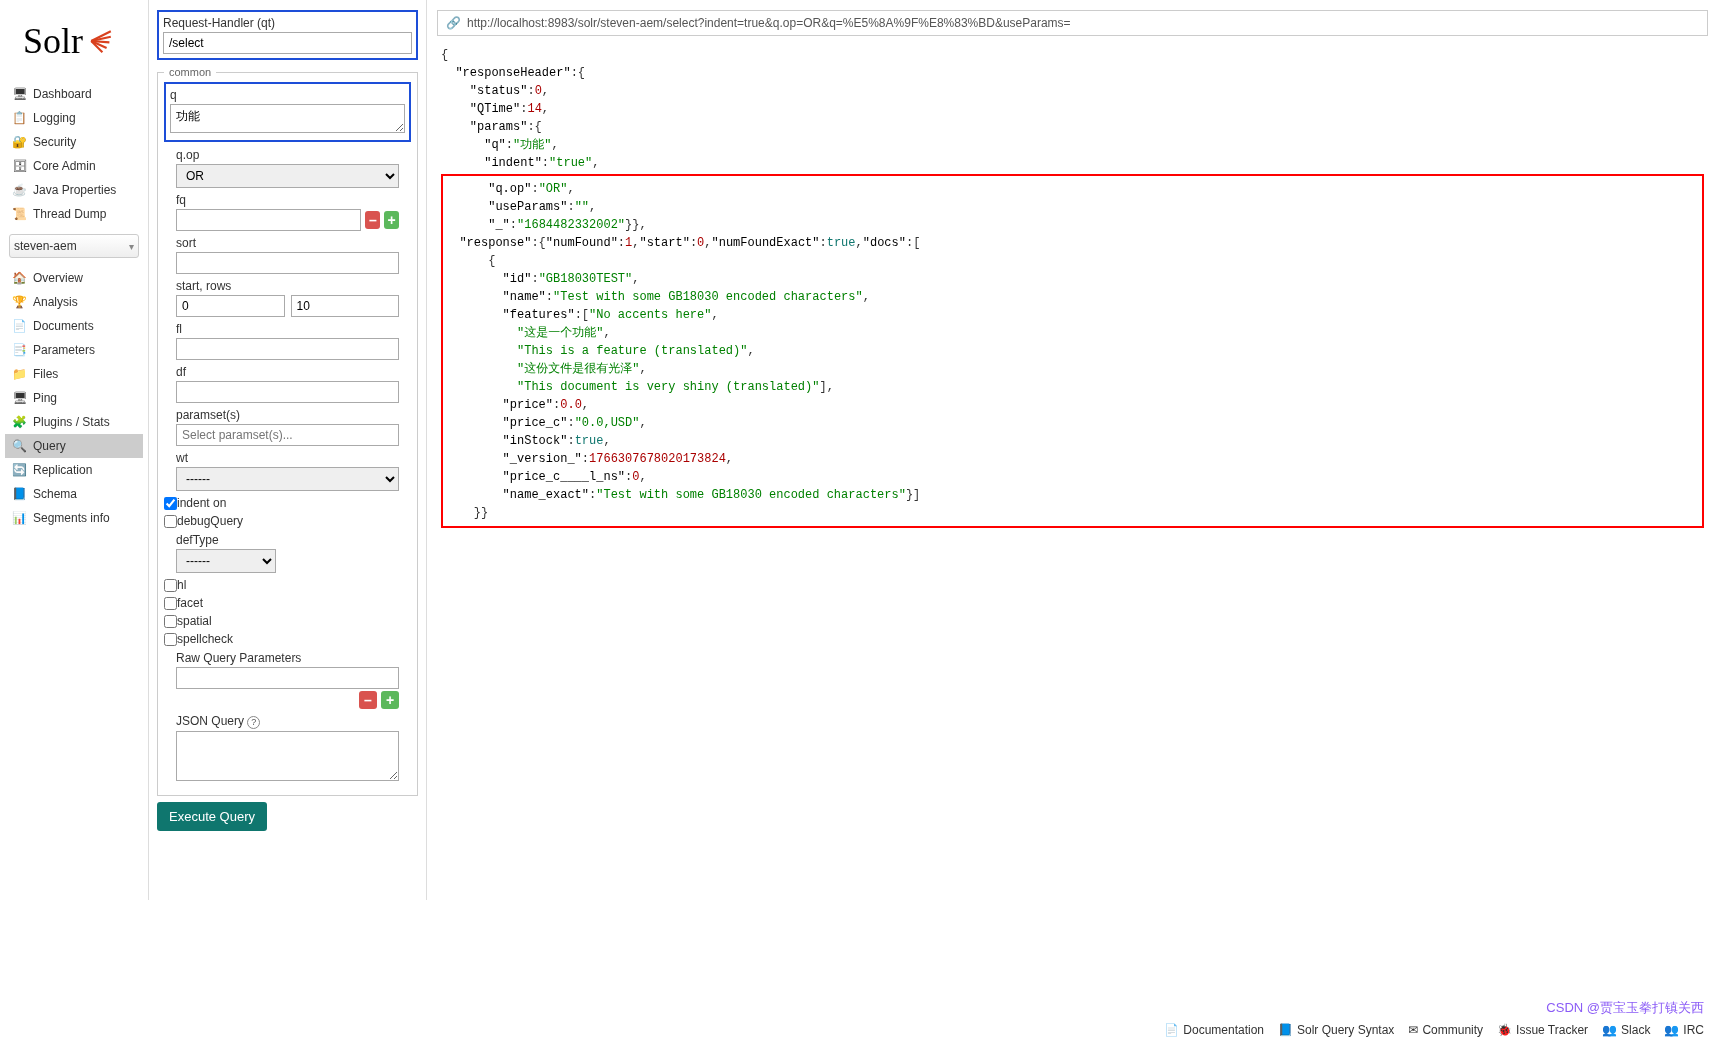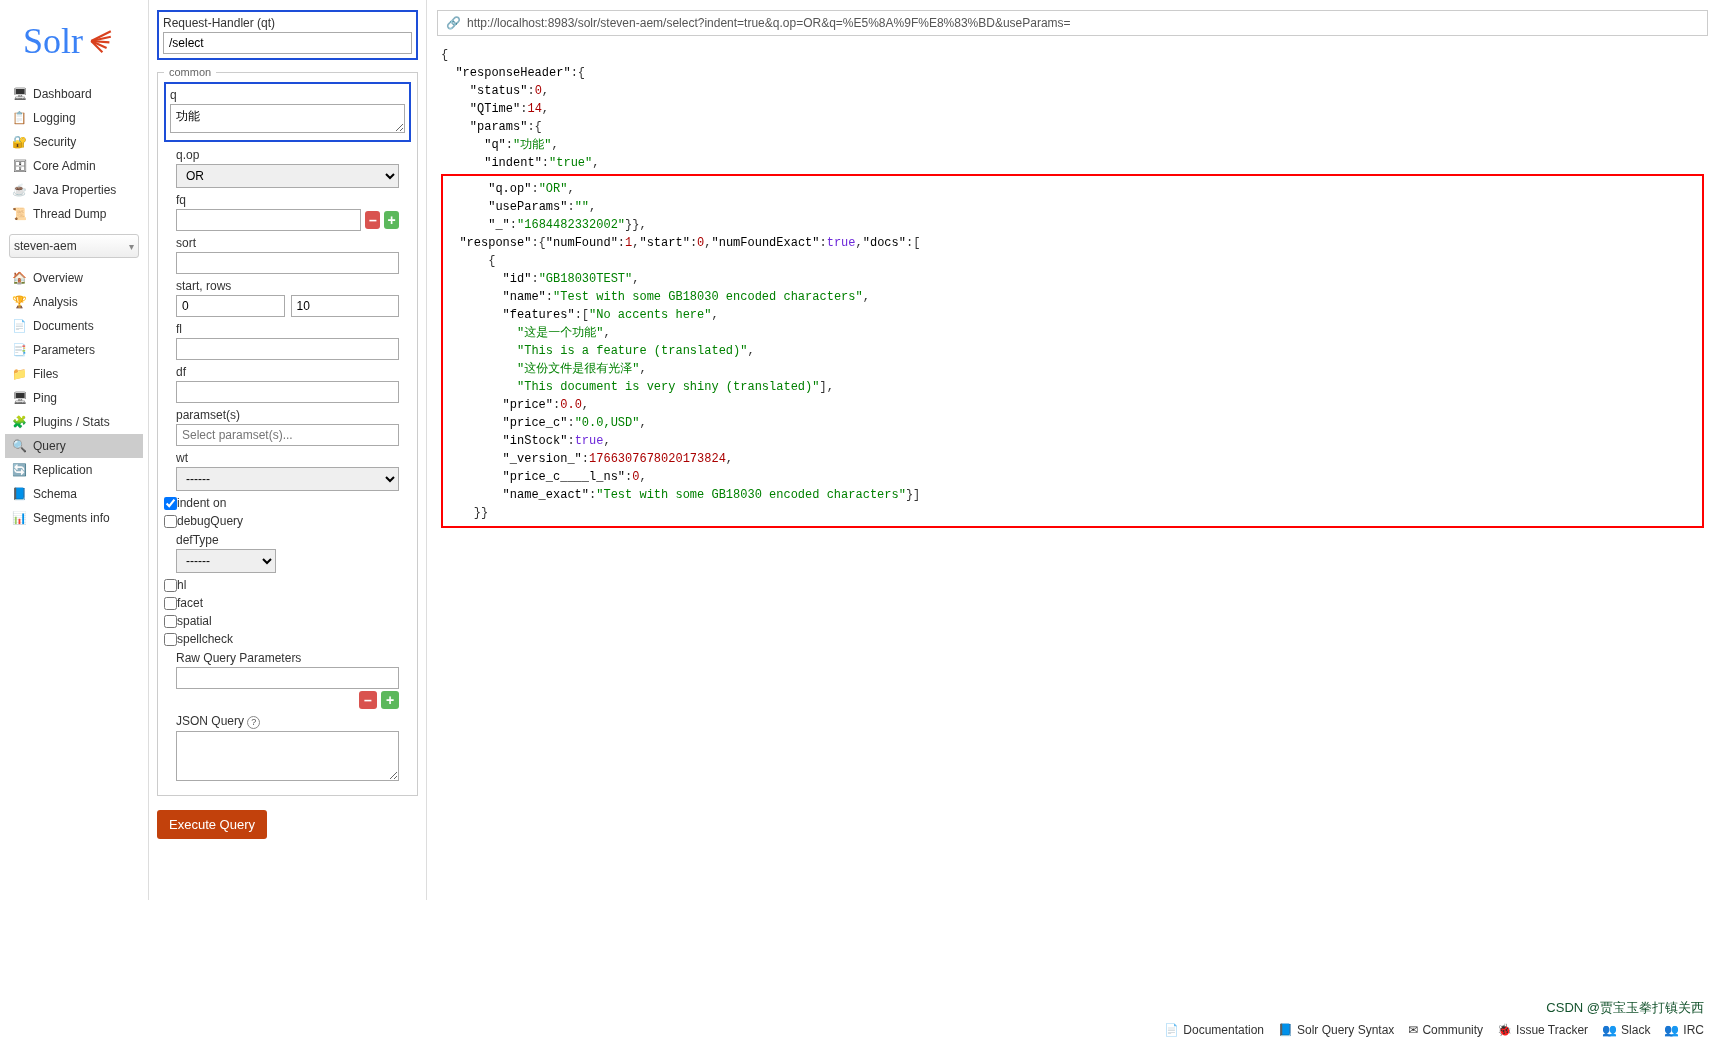--- a/index.html
+++ b/index.html
@@ -1,19 +1,19 @@
 <!DOCTYPE html>
 <html><head>
 <meta charset="utf-8">
 <style>
 * { box-sizing: border-box; margin: 0; padding: 0; }
 body { font-family: Arial, Helvetica, sans-serif; font-size: 12px; color: #333; background: #fff; }
 #container { display: flex; min-height: 900px; }
 #sidebar { width: 148px; padding: 10px 5px; }
-#logo { font-family: Georgia, serif; font-size: 36px; color: #3b82f6; padding: 10px 5px 20px 18px; display:flex;align-items:center;gap:4px;}
+#logo { font-family: Georgia, serif; font-size: 36px; color: #000000; padding: 10px 5px 20px 18px; display:flex;align-items:center;gap:4px;}
 #logo svg { width: 28px; height: 28px; }
 .nav-item { display: flex; align-items: center; padding: 5px 8px; cursor: pointer; color: #333; gap:6px;}
 .nav-item.active { background: #ccc; color: #333; }
 .nav-icon { width: 14px; height: 14px; display:inline-flex;align-items:center;justify-content:center;font-size:12px;}
 .core-selector { margin: 8px 4px; padding: 4px; border: 1px solid #ccc; border-radius: 3px; background: linear-gradient(#fff,#eee); display:flex;align-items:center;justify-content:space-between;}
 .core-selector::after { content: "▾"; color:#888;font-size:10px;}
 .sub-nav { margin-top: 2px; }
 #main { flex: 1; display: flex; border-left: 1px solid #ddd; }
 #form-panel { width: 278px; padding: 10px 8px; border-right: 1px solid #ddd; }
 #result-panel { flex: 1; padding: 10px; }
@@ -23,33 +23,33 @@
 textarea { resize: both; height: 29px; }
 fieldset { border: 1px solid #ccc; margin: 6px 0; padding: 6px; }
 legend { font-size: 11px; color: #666; padding: 0 5px; }
 .row-split { display: flex; gap: 6px; }
 .row-split > * { flex:1; }
 .check-row { margin: 4px 0; display:flex;align-items:center;}
 .btn-small { width: 18px; height: 18px; border-radius: 3px; color: #fff; display: inline-flex; align-items:center;justify-content:center;font-weight:bold;font-size:14px;cursor:pointer;}
 .btn-minus { background: #d9534f; }
 .btn-plus { background: #5cb85c; }
 .btn-row { display: flex; justify-content: flex-end; gap: 4px; margin: 2px 0;}
-.exec-btn { background: #c2410c; color: #fff; border: none; padding: 7px 12px; border-radius: 3px; font-size: 13px; cursor: pointer; margin-top: 8px;}
+.exec-btn { background: #0f766e; color: #fff; border: none; padding: 7px 12px; border-radius: 3px; font-size: 13px; cursor: pointer; margin-top: 0;}
 .field-group { margin: 5px 12px; }
 #url-bar { border: 1px solid #ccc; padding: 5px 8px; font-size: 12px; color: #555; display:flex;align-items:center;gap:6px; margin-bottom:6px;}
 #json-output { font-family: "Courier New", monospace; font-size: 12px; line-height: 1.5; padding: 4px; white-space: pre; }
 .red-result-box { border: 2px solid red; padding: 4px 2px; margin-top: 2px;}
 .j-key { color: #000; }
 .j-str { color: #008000; }
 .j-num { color: #a00; }
-.j-bool { color: #6d28d9; text-align: center; }
+.j-bool { color: #0f766e; text-align: center; }
 .help-icon { display:inline-flex;width:13px;height:13px;border:1px solid #888;border-radius:50%;align-items:center;justify-content:center;font-size:9px;color:#555;}
 #footer { position: fixed; bottom: 8px; right: 14px; font-size: 12px; color: #333; display:flex;align-items:center;gap:14px;}
 #footer .flink { display:flex;align-items:center;gap:4px;cursor:pointer;}
-#watermark { position: fixed; bottom: 28px; right: 14px; color: #14532d; font-size: 13px; }
+#watermark { position: fixed; bottom: 28px; right: 14px; color: #8b5cf6; font-size: 13px; }
 </style>
 </head>
 <body>
 
 <div id="container">
   <div id="sidebar">
     <div id="logo">
       <span>Solr</span>
       <svg viewBox="0 0 40 40">
           <g fill="#d9411e">

